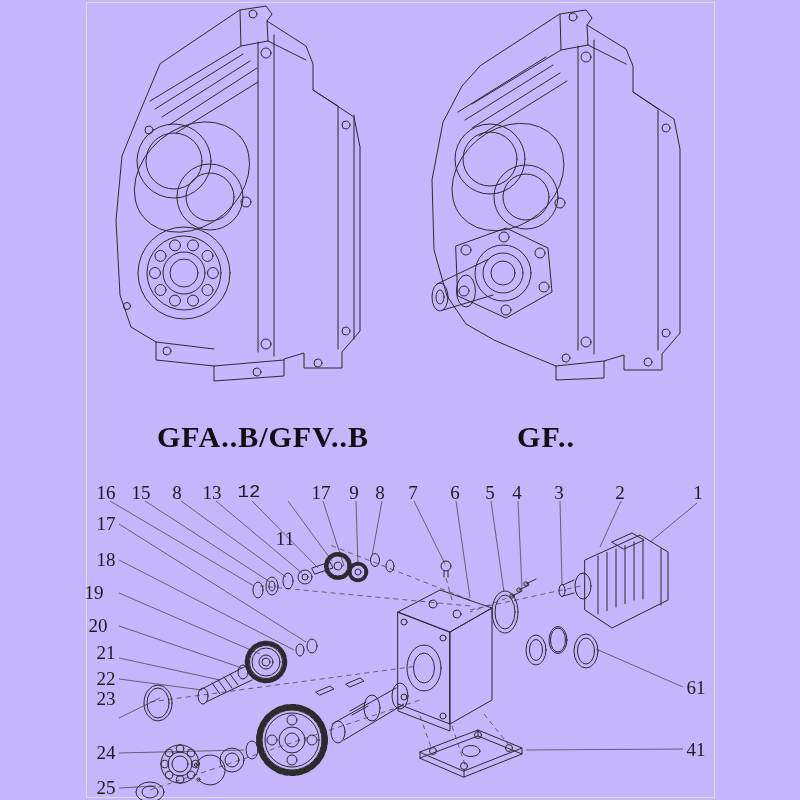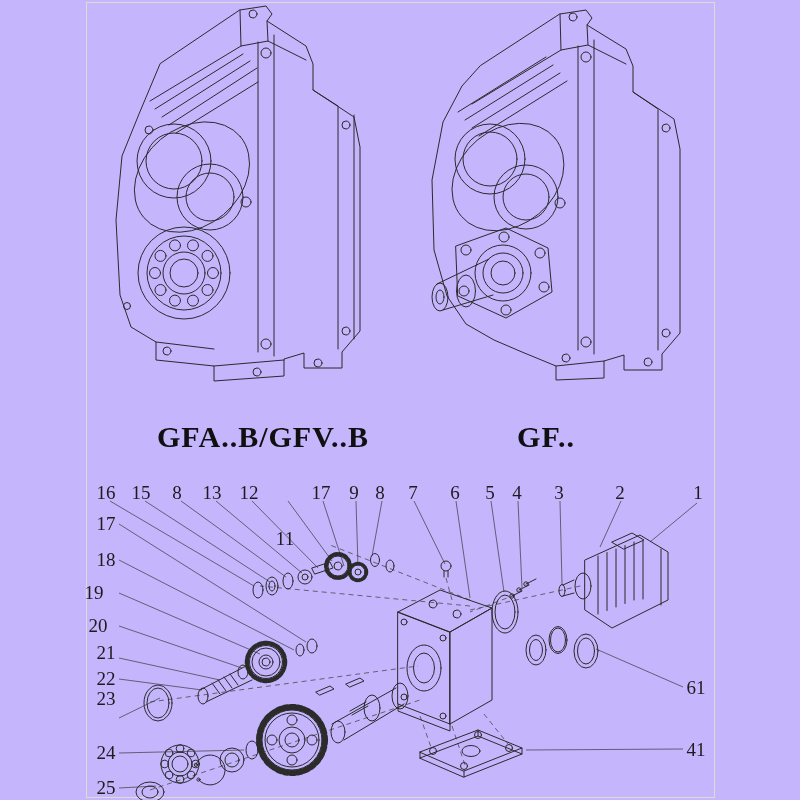--- a/index.html
+++ b/index.html
@@ -288,21 +288,21 @@
     </g>
   </svg>
 
   <div class="model-label" style="left:263px;top:437px;">GFA..B/GFV..B</div>
   <div class="model-label" style="left:546px;top:437px;">GF..</div>
 
   <span class="callout" style="left:106px;top:492px;">16</span>
   <span class="callout" style="left:141px;top:492px;">15</span>
   <span class="callout" style="left:177px;top:492px;">8</span>
   <span class="callout" style="left:212px;top:492px;">13</span>
-  <span class="callout" style="left:249px;top:492px;">12</span>
+  <span class="callout" style="left:249px;top:492px;font-family:Liberation Mono, monospace;">12</span>
   <span class="callout" style="left:285px;top:492px;margin-top:46px;">11</span>
   <span class="callout" style="left:321px;top:492px;">17</span>
   <span class="callout" style="left:354px;top:492px;">9</span>
   <span class="callout" style="left:380px;top:492px;">8</span>
   <span class="callout" style="left:413px;top:492px;">7</span>
   <span class="callout" style="left:455px;top:492px;">6</span>
   <span class="callout" style="left:490px;top:492px;">5</span>
   <span class="callout" style="left:517px;top:492px;">4</span>
   <span class="callout" style="left:559px;top:492px;">3</span>
   <span class="callout" style="left:620px;top:492px;">2</span>

